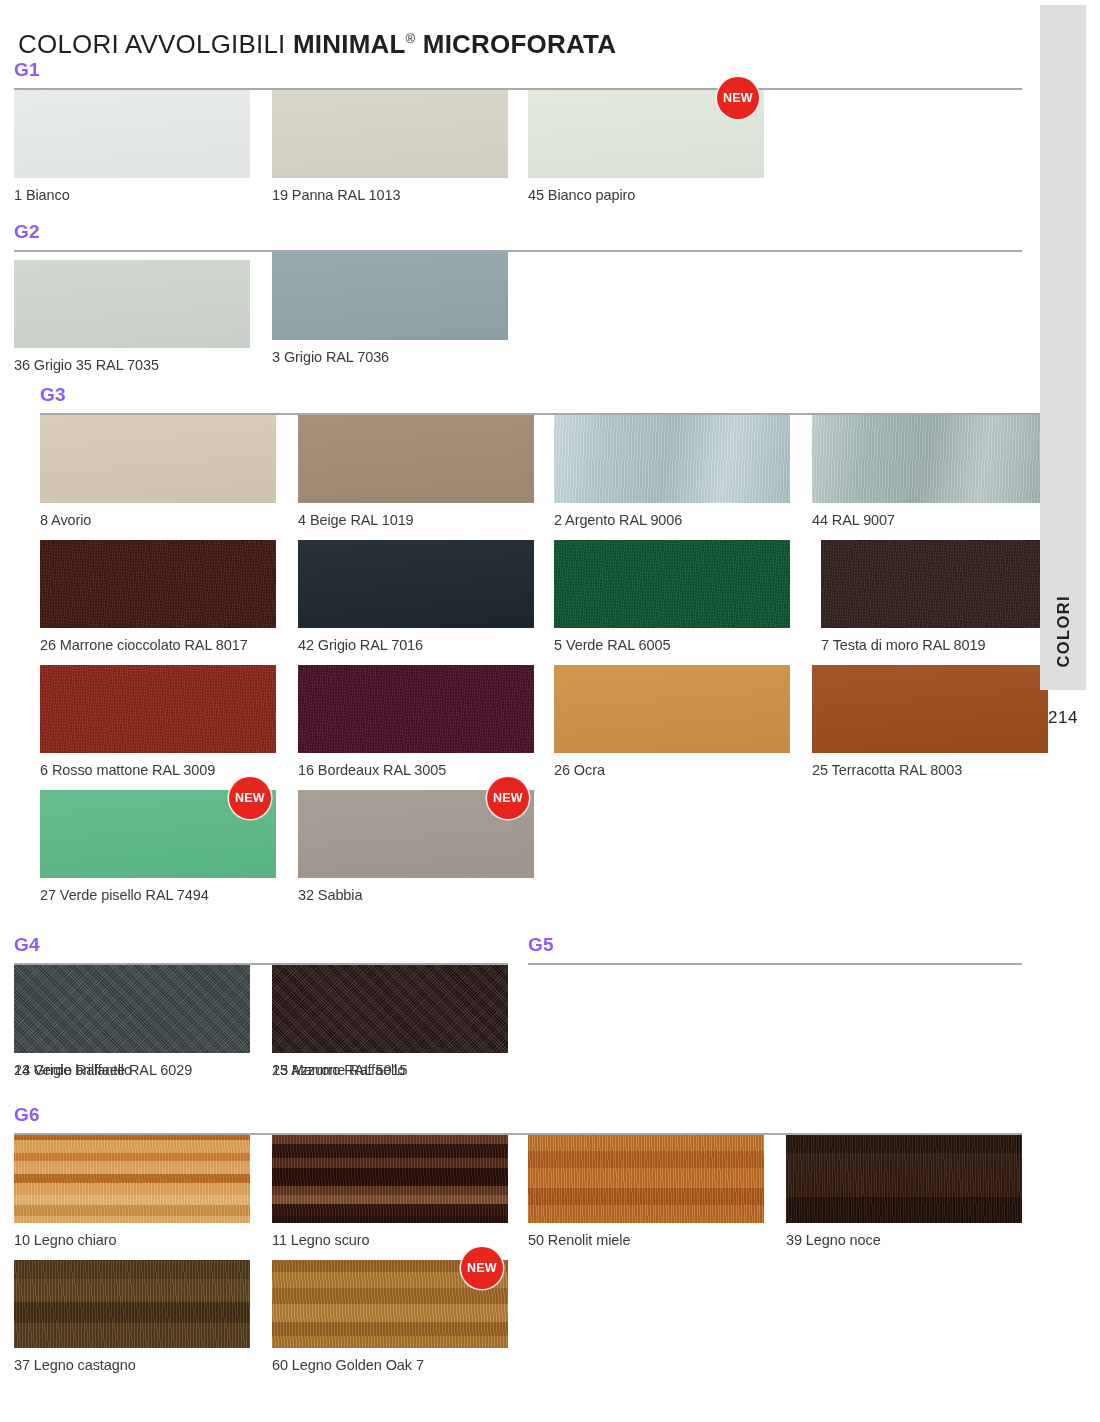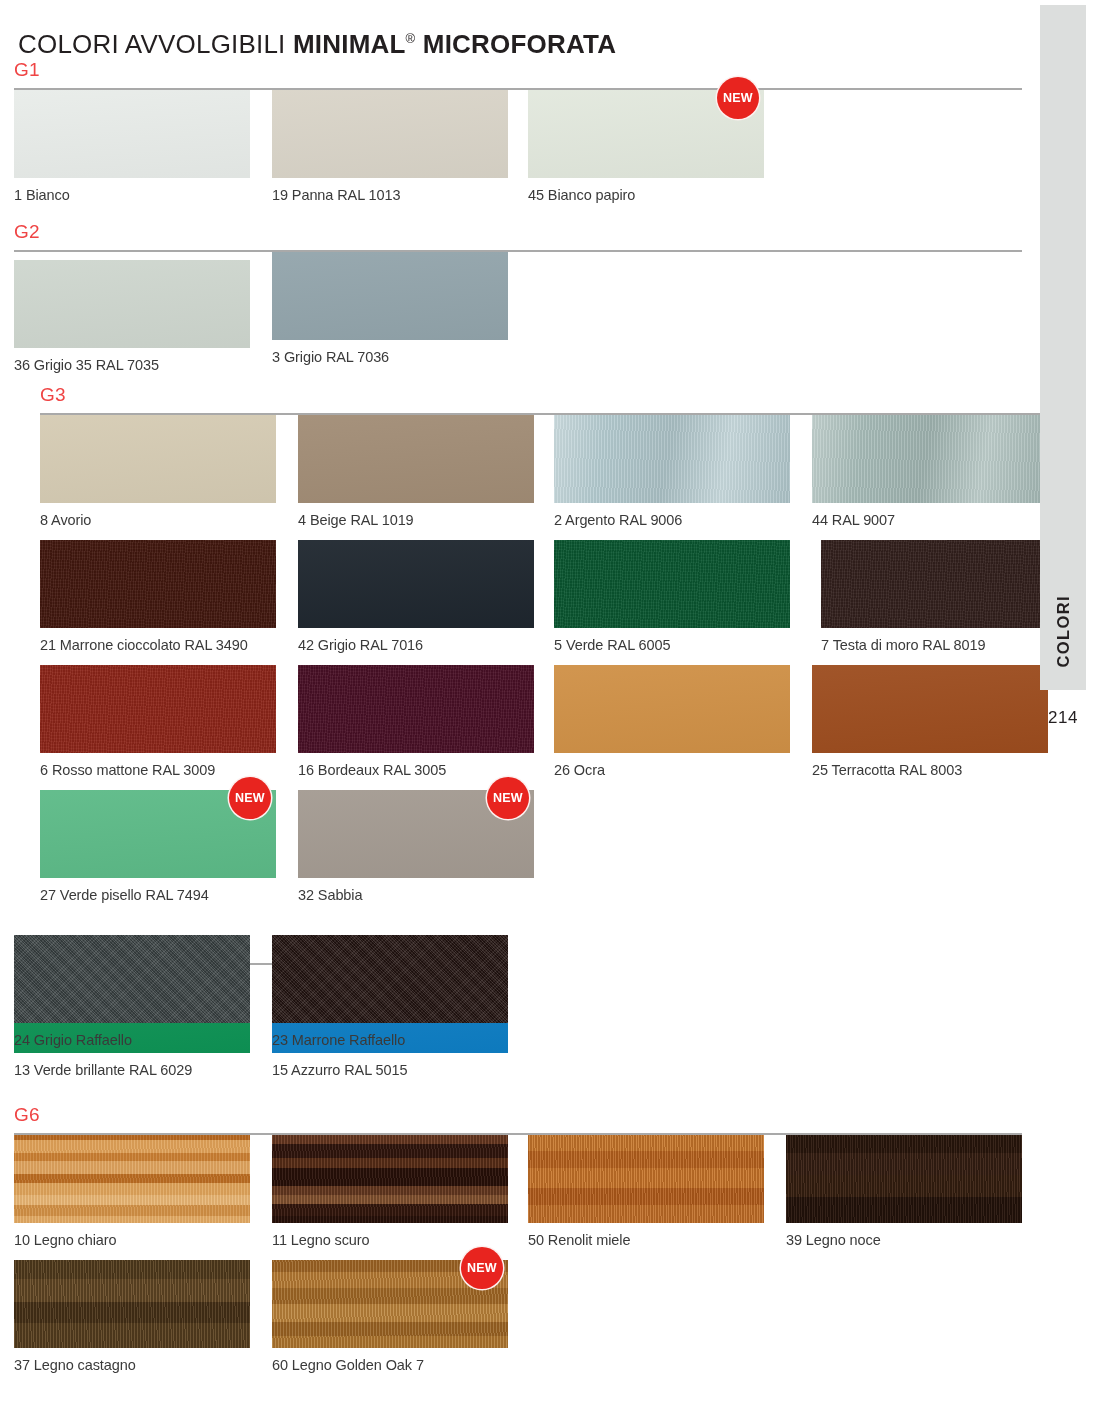--- a/index.html
+++ b/index.html
@@ -38,23 +38,23 @@
   
   .group { position: absolute; }
   .group-head {
     position: relative;
     height: 30px;
   }
   .group-head .g-label {
     position: absolute;
     left: 0; top: 0;
     font-size: 19px;
-    font-weight: 400;
+    font-weight: 700;
     letter-spacing: .3px;
-    color: #ef4444;
+    color: #8b5cf6;
     line-height: 20px;
   }
   .group-head .g-rule {
     position: absolute;
     left: 0; right: 0; bottom: 0;
     height: 2px;
     background: #a9a9a9;
   }
 
   
@@ -215,21 +215,21 @@
           <div class="chip-label">2 Argento RAL 9006</div>
         </div>
         <div class="swatch" style="left: 772px;">
           <div class="chip" style="background-color: rgb(167, 188, 184); background-image: linear-gradient(100deg, rgba(255, 255, 255, 0.3) 0%, rgba(255, 255, 255, 0) 22%, rgba(0, 0, 0, 0.06) 48%, rgba(255, 255, 255, 0.24) 72%, rgba(0, 0, 0, 0.05) 100%), repeating-linear-gradient(92deg, rgba(255, 255, 255, 0.14) 0px, rgba(255, 255, 255, 0.14) 1px, rgba(0, 0, 0, 0.05) 1px, rgba(0, 0, 0, 0.05) 3px);"></div>
           <div class="chip-label">44 RAL 9007</div>
         </div>
       </div>
       <div class="swatch-row">
         <div class="swatch" style="left: 0px;">
           <div class="chip" style="background-color: rgb(67, 24, 15); background-image: repeating-linear-gradient(93deg, rgba(255, 255, 255, 0.055) 0px, rgba(255, 255, 255, 0.055) 1px, rgba(0, 0, 0, 0.055) 1px, rgba(0, 0, 0, 0.055) 2.5px), repeating-linear-gradient(3deg, rgba(255, 255, 255, 0.035) 0px, rgba(255, 255, 255, 0.035) 1px, rgba(0, 0, 0, 0.04) 1px, rgba(0, 0, 0, 0.04) 3px);"></div>
-          <div class="chip-label">21 Marrone cioccolato RAL 3490</div>
+          <div class="chip-label">26 Marrone cioccolato RAL 8017</div>
         </div>
         <div class="swatch" style="left: 258px;">
           <div class="chip" style="background-color: rgb(30, 38, 46); background-image: linear-gradient(175deg, rgba(255, 255, 255, 0.05) 0%, rgba(0, 0, 0, 0.035) 100%);"></div>
           <div class="chip-label">42 Grigio RAL 7016</div>
         </div>
         <div class="swatch" style="left: 514px;">
           <div class="chip" style="background-color: rgb(10, 87, 49); background-image: repeating-linear-gradient(93deg, rgba(255, 255, 255, 0.055) 0px, rgba(255, 255, 255, 0.055) 1px, rgba(0, 0, 0, 0.055) 1px, rgba(0, 0, 0, 0.055) 2.5px), repeating-linear-gradient(3deg, rgba(255, 255, 255, 0.035) 0px, rgba(255, 255, 255, 0.035) 1px, rgba(0, 0, 0, 0.04) 1px, rgba(0, 0, 0, 0.04) 3px);"></div>
           <div class="chip-label">5 Verde RAL 6005</div>
         </div>
         <div class="swatch" style="left: 748px; padding-left: 33px;">
@@ -288,20 +288,24 @@
           <div class="chip" style="background-color: rgb(14, 147, 85); background-image: linear-gradient(175deg, rgba(255, 255, 255, 0.05) 0%, rgba(0, 0, 0, 0.035) 100%);"></div>
           <div class="chip-label">13 Verde brillante RAL 6029</div>
         </div>
         <div class="swatch" style="left: 258px;">
           <div class="chip" style="background-color: rgb(14, 126, 196); background-image: linear-gradient(175deg, rgba(255, 255, 255, 0.05) 0%, rgba(0, 0, 0, 0.035) 100%);"></div>
           <div class="chip-label">15 Azzurro RAL 5015</div>
         </div>
       </div>
     </div>
     <div class="group" style="left: 528px; top: 935px; width: 494px;">
+      <div class="group-head">
+        <div class="g-label">G5</div>
+        <div class="g-rule"></div>
+      </div>
       <div class="swatch-row" style="height: 118px;">
         <div class="swatch" style="left: -514px;">
           <div class="chip" style="background-color: rgb(61, 69, 70); background-image: repeating-linear-gradient(45deg, rgba(255, 255, 255, 0.1) 0px, rgba(255, 255, 255, 0.1) 1px, rgba(0, 0, 0, 0.12) 1px, rgba(0, 0, 0, 0.12) 2px), repeating-linear-gradient(-45deg, rgba(255, 255, 255, 0.07) 0px, rgba(255, 255, 255, 0.07) 1px, rgba(0, 0, 0, 0.08) 1px, rgba(0, 0, 0, 0.08) 3px);"></div>
           <div class="chip-label">24 Grigio Raffaello</div>
         </div>
         <div class="swatch" style="left: -256px;">
           <div class="chip" style="background-color: rgb(36, 20, 17); background-image: repeating-linear-gradient(45deg, rgba(255, 255, 255, 0.1) 0px, rgba(255, 255, 255, 0.1) 1px, rgba(0, 0, 0, 0.12) 1px, rgba(0, 0, 0, 0.12) 2px), repeating-linear-gradient(-45deg, rgba(255, 255, 255, 0.07) 0px, rgba(255, 255, 255, 0.07) 1px, rgba(0, 0, 0, 0.08) 1px, rgba(0, 0, 0, 0.08) 3px);"></div>
           <div class="chip-label">23 Marrone Raffaello</div>
         </div>
       </div>

